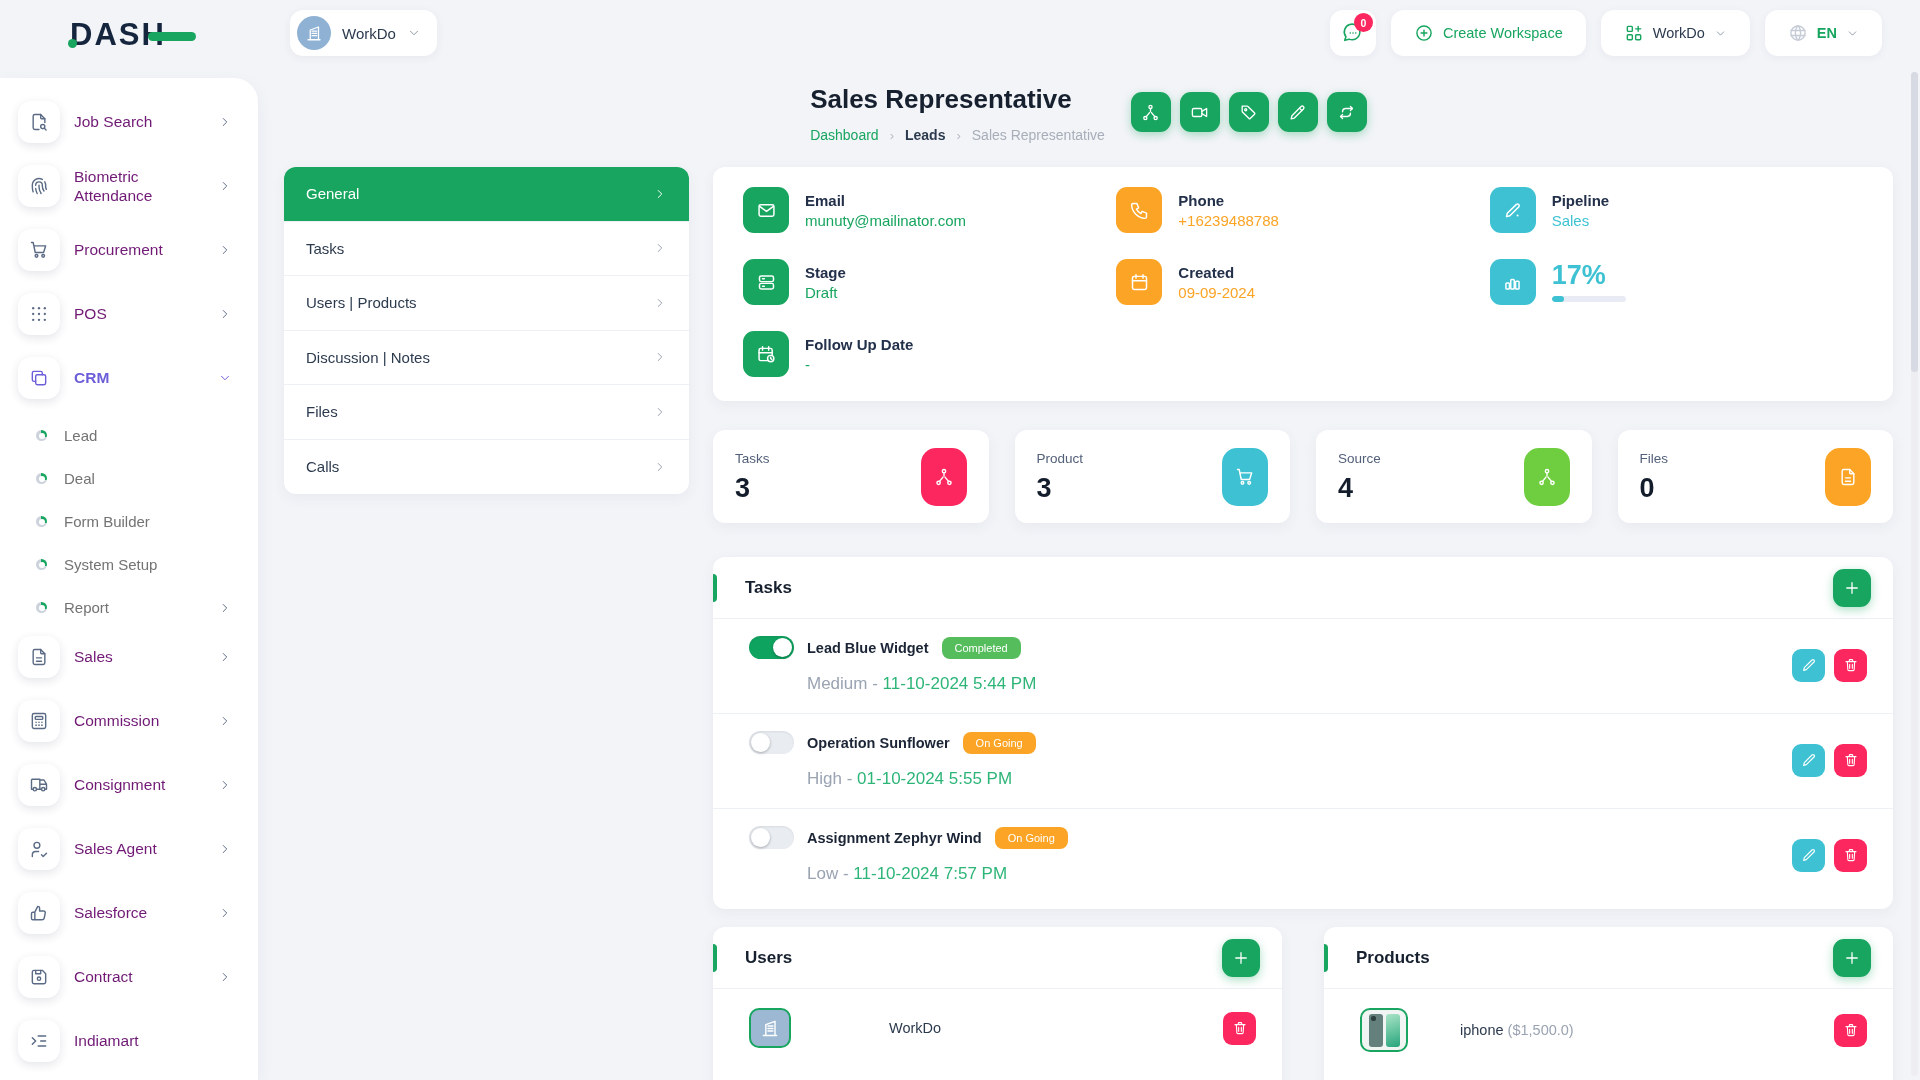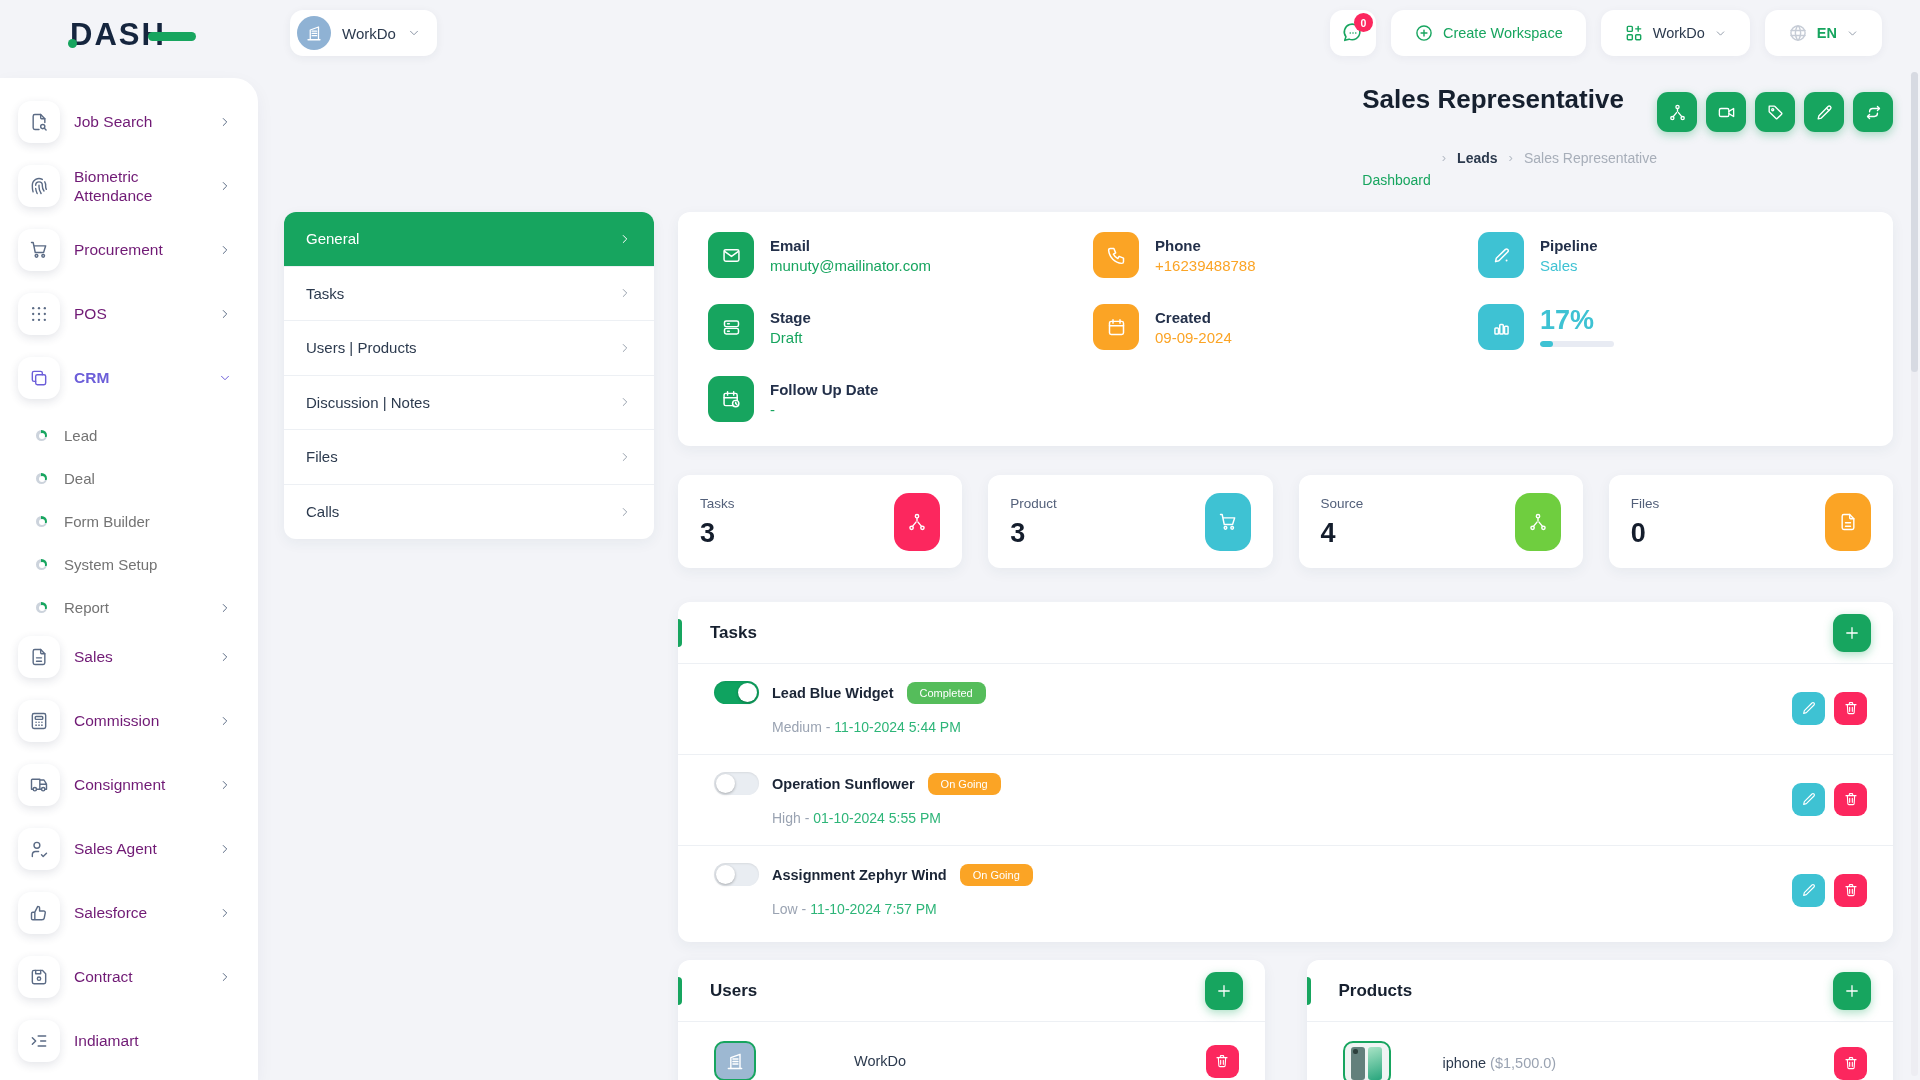--- a/index.html
+++ b/index.html
@@ -36,31 +36,31 @@
   .sb-item.active .sb-label{color:var(--purple);font-weight:700;}
   .sb-item.active .sb-ic{color:var(--purple);}
   .sb-item.active .sb-chev{color:var(--purple);}
   .sb-sub{display:flex;align-items:center;gap:17px;padding:13px 26px 13px 36px;cursor:pointer;}
   .bullet{width:11px;height:11px;border-radius:50%;background:conic-gradient(var(--green) 0 110deg,#ccd3dc 110deg 360deg);position:relative;flex:none;}
   .bullet::after{content:"";position:absolute;inset:2.5px;background:#fff;border-radius:50%;}
   .sb-sublabel{font-size:15px;color:#737373;flex:1;}
 
   
   .main{position:absolute;left:284px;top:84px;width:1609px;}
-  .page-head{display:flex;justify-content:flex-end;align-items:flex-start;}
+  .page-head{display:flex;justify-content:center;align-items:flex-start;gap:26px;}
   .page-title{font-size:26px;font-weight:700;color:var(--ink);margin:0 0 12px;}
   .breadcrumb{font-size:14px;display:flex;gap:11px;align-items:center;}
-  .bc-home{color:var(--green);cursor:pointer;margin-top:45px;} .bc-mid{color:#2c3a4e;font-weight:600;cursor:pointer;} .bc-cur{color:#a7aeb9;} .bc-sep{color:#b7bdc7;font-size:13px;}
+  .bc-home{color:var(--green);cursor:pointer;} .bc-mid{color:#2c3a4e;font-weight:600;cursor:pointer;} .bc-cur{color:#a7aeb9;} .bc-sep{color:#b7bdc7;font-size:13px;}
   .actions{display:flex;gap:9px;margin-top:8px;}
   .act-btn{width:40px;height:40px;border-radius:11px;background:var(--green);color:#fff;border:none;display:grid;place-items:center;cursor:pointer;box-shadow:0 3px 10px rgba(23,165,95,.35);}
 
   .content{display:flex;gap:24px;margin-top:24px;align-items:flex-start;}
   .card-sh{background:#fff;border-radius:12px;box-shadow:0 4px 14px rgba(40,60,90,.06);}
 
-  .menu-card{width:370px;flex:none;overflow:hidden;}
+  .menu-card{width:405px;flex:none;overflow:hidden;}
   .menu-item{display:flex;justify-content:space-between;align-items:center;padding:0 22px;height:54.5px;font-size:15px;color:#2c3a4e;border-bottom:1px solid var(--line);cursor:pointer;}
   .menu-item:last-child{border-bottom:none;}
   .menu-item .mi-chev{color:#98a1ad;}
   .menu-item.active{background:var(--green);color:#fff;}
   .menu-item.active .mi-chev{color:#fff;}
 
   .right-col{flex:1;display:flex;flex-direction:column;}
   .info-card{padding:20px 30px 24px;}
   .info-grid{display:grid;grid-template-columns:1fr 1fr 1fr;row-gap:26px;}
   .info-item{display:flex;gap:16px;align-items:center;}
@@ -86,21 +86,21 @@
   .task-row{display:flex;justify-content:space-between;align-items:center;padding:17px 26px 19px 36px;border-bottom:1px solid var(--line);}
   .task-row:last-child{border-bottom:none;}
   .task-line1{display:flex;align-items:center;gap:13px;}
   .toggle{width:45px;height:23px;border-radius:12px;background:#e9edf2;position:relative;display:inline-block;cursor:pointer;box-shadow:inset 0 1px 2px rgba(0,0,0,.08);flex:none;}
   .toggle .knob{position:absolute;top:2px;left:2px;width:19px;height:19px;border-radius:50%;background:#fff;box-shadow:0 1px 3px rgba(0,0,0,.3);}
   .toggle.on{background:#0fa360;}
   .toggle.on .knob{left:auto;right:2px;}
   .task-name{font-size:14.5px;font-weight:700;color:#1b2536;text-align:center;}
   .badge-pill{font-size:11px;color:#fff;padding:5px 13px;border-radius:8px;font-weight:500;}
   .badge-completed{background:var(--green-l);} .badge-ongoing{background:var(--orange);}
-  .task-meta{margin:15px 0 0 58px;font-size:14px;color:var(--muted);}
+  .task-meta{margin:15px 0 0 58px;font-size:17px;color:var(--muted);}
   .meta-date{color:#2db578;}
   .task-actions{display:flex;gap:9px;}
   .sq-btn{width:33px;height:33px;border-radius:9px;border:none;color:#fff;display:grid;place-items:center;cursor:pointer;}
   .sq-cyan{background:var(--cyan);} .sq-pink{background:var(--pink);}
 
   .bottom-row{display:grid;grid-template-columns:1fr 1fr;gap:42px;margin-top:18px;}
   .half-card{border-radius:12px 12px 0 0;min-height:210px;}
   .member-row{display:flex;align-items:center;padding:19px 26px 19px 36px;}
   .avatar{width:42px;height:40px;border-radius:10px;background:#9db8d2;border:2px solid var(--green);display:grid;place-items:center;color:#fff;flex:none;}
   .member-name{font-size:14.5px;color:#2c3a4e;flex:1;margin-left:98px;}

